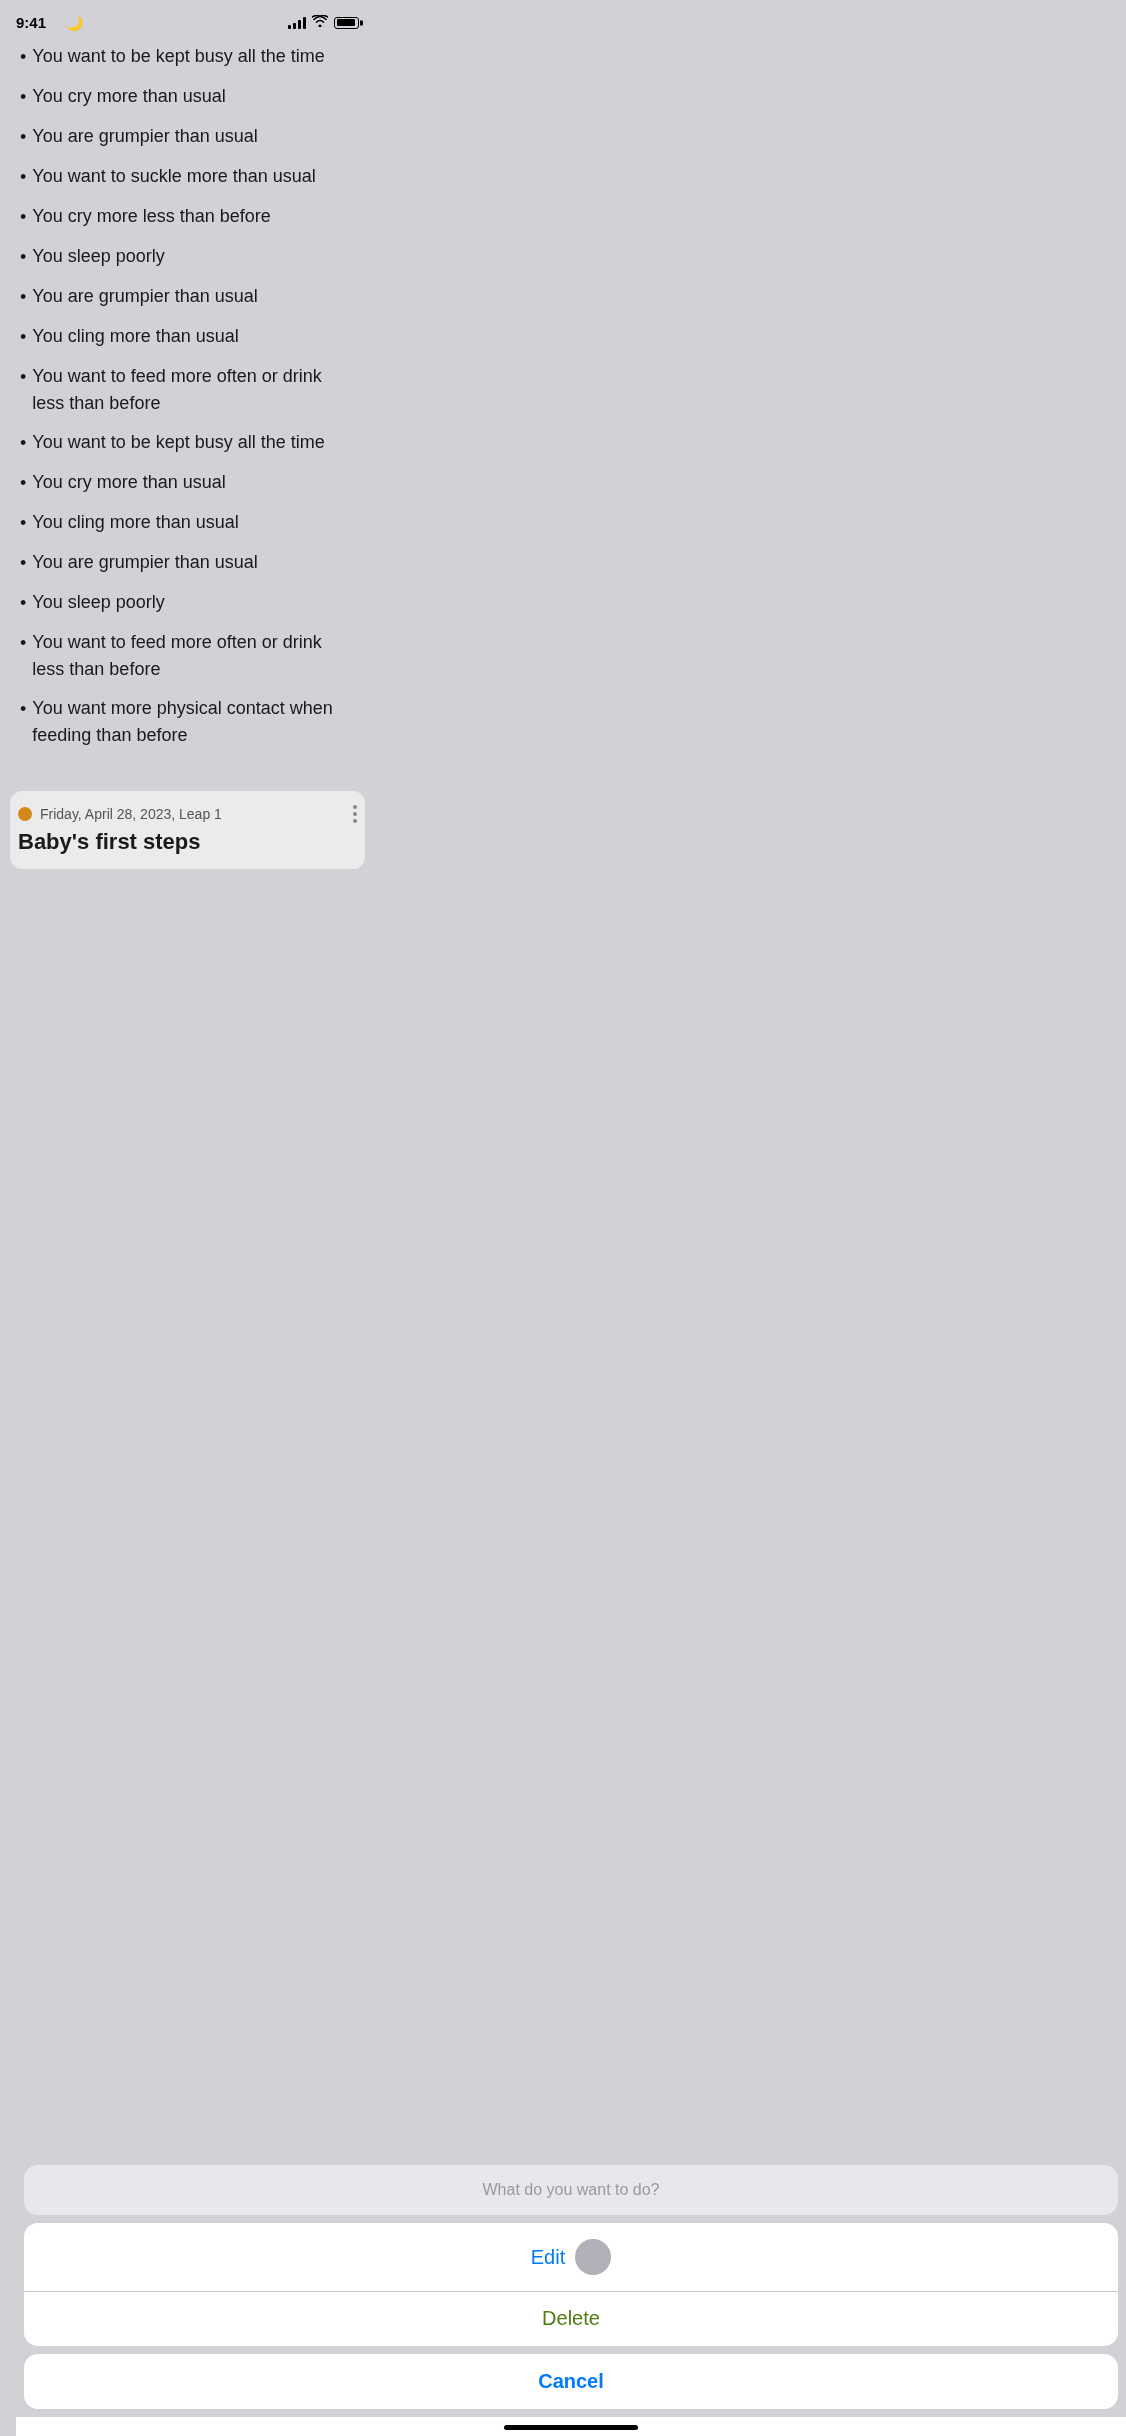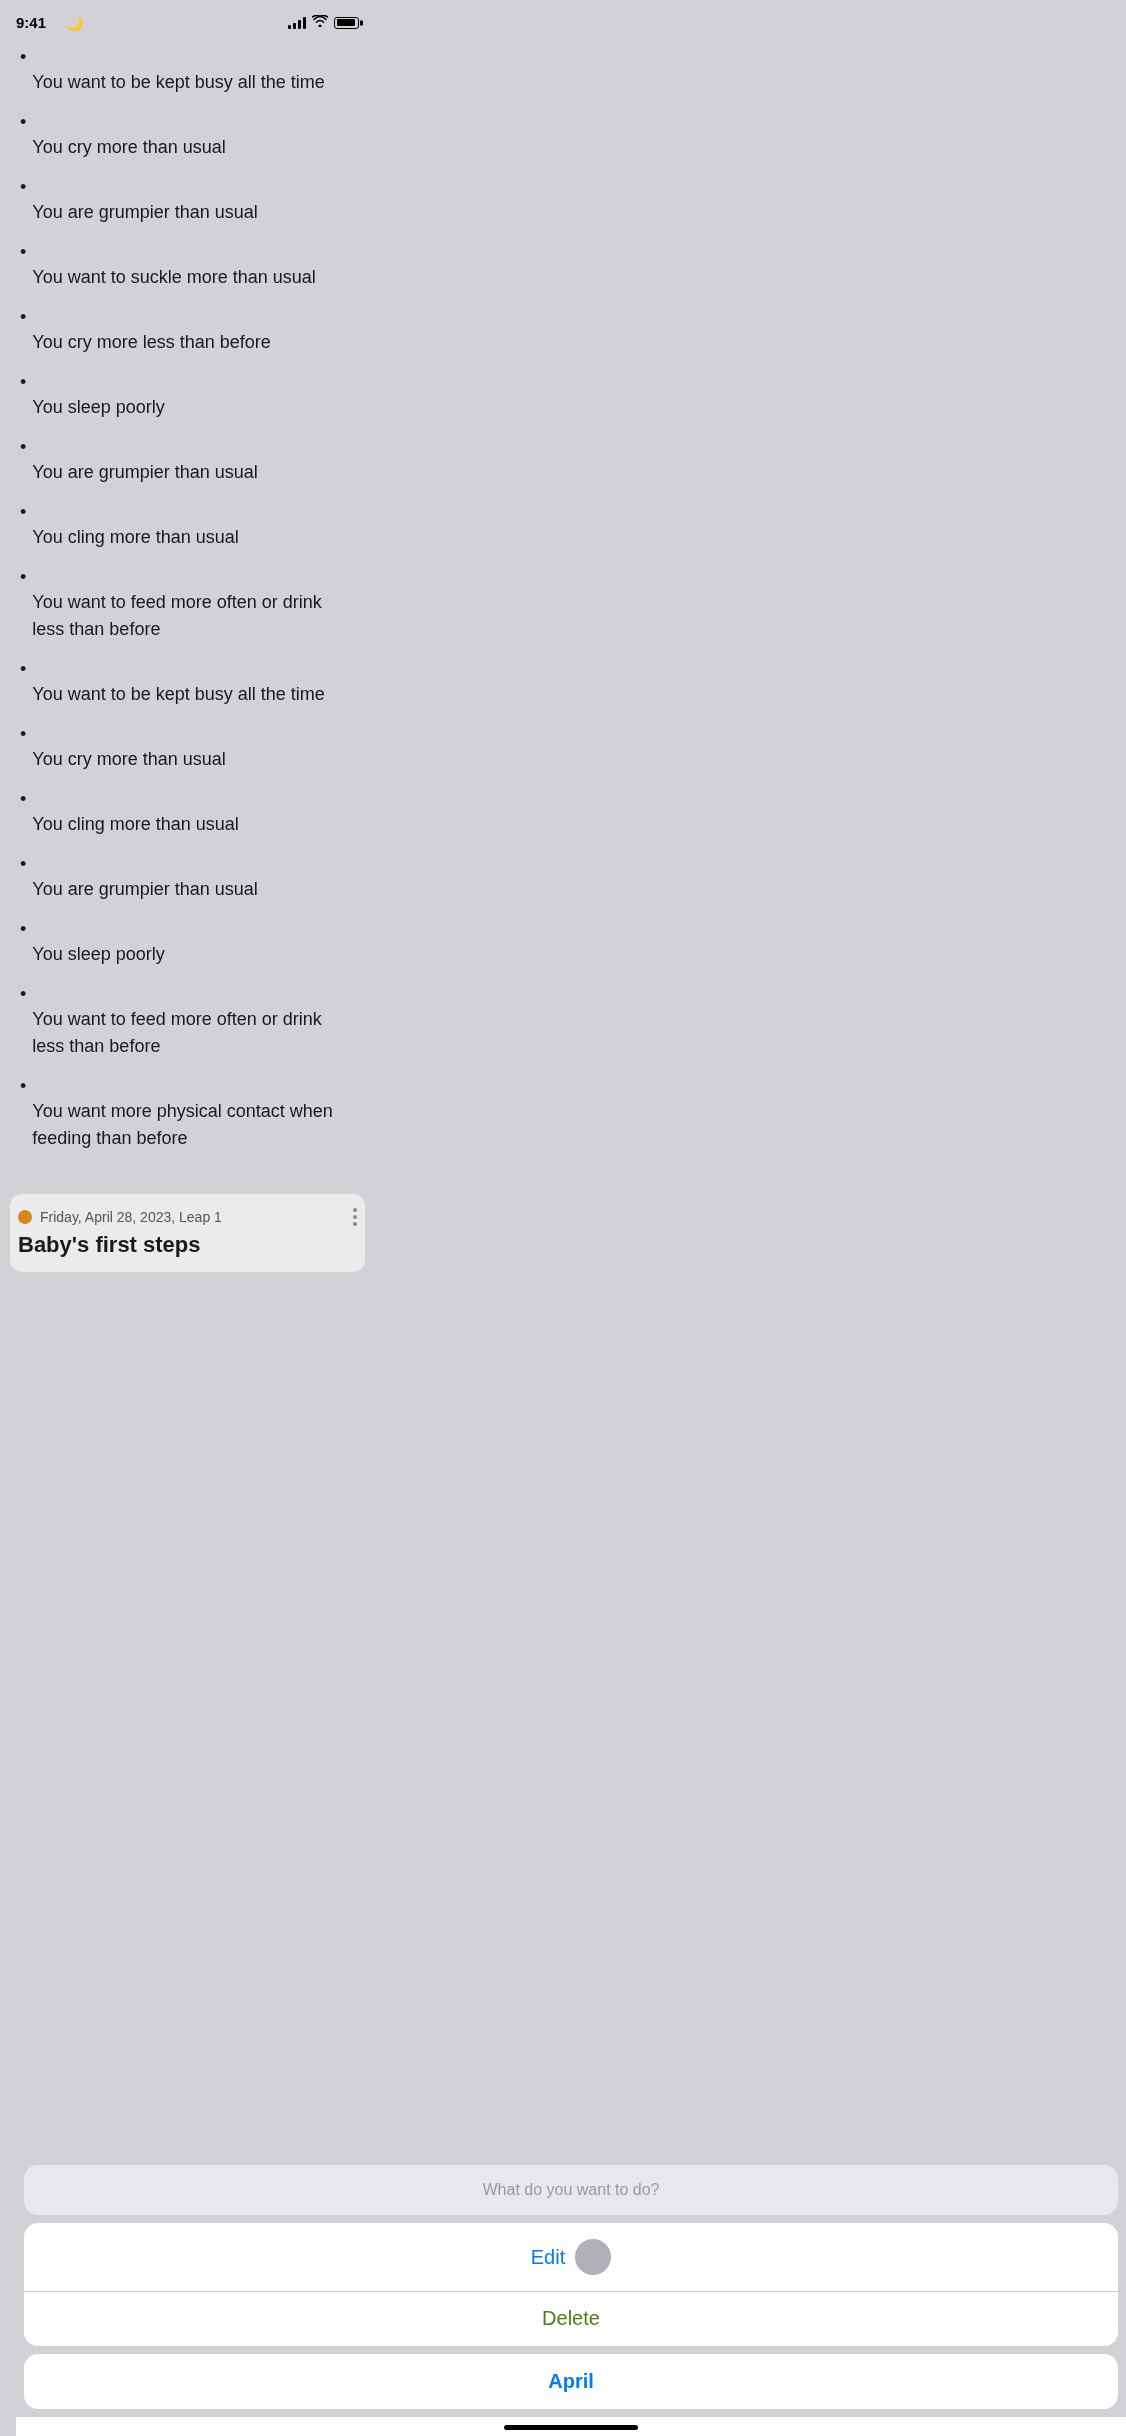--- a/index.html
+++ b/index.html
@@ -114,21 +114,20 @@
 
     .bullet-dot {
       color: #1a1a1a;
       font-size: 18px;
       flex-shrink: 0;
       margin-top: 1px;
     }
 
     .bullet-text {
       flex: 1;
-      margin-top: 26px;
     }
 
     
     .card-section {
       background: #ebebeb;
       margin: 16px 10px 0;
       border-radius: 12px;
       padding: 14px 8px;
     }
 
@@ -415,20 +414,20 @@
       <span>Edit</span>
       <div class="edit-ripple"></div>
     </button>
     <button class="action-btn delete-btn">
       <span>Delete</span>
     </button>
   </div>
 
   <div class="cancel-group">
     <button class="cancel-btn">
-      <span>April</span>
+      <span>Cancel</span>
     </button>
   </div>
 
   <div class="home-indicator">
     <div class="home-bar"></div>
   </div>
 </div>
 
 </body></html>

